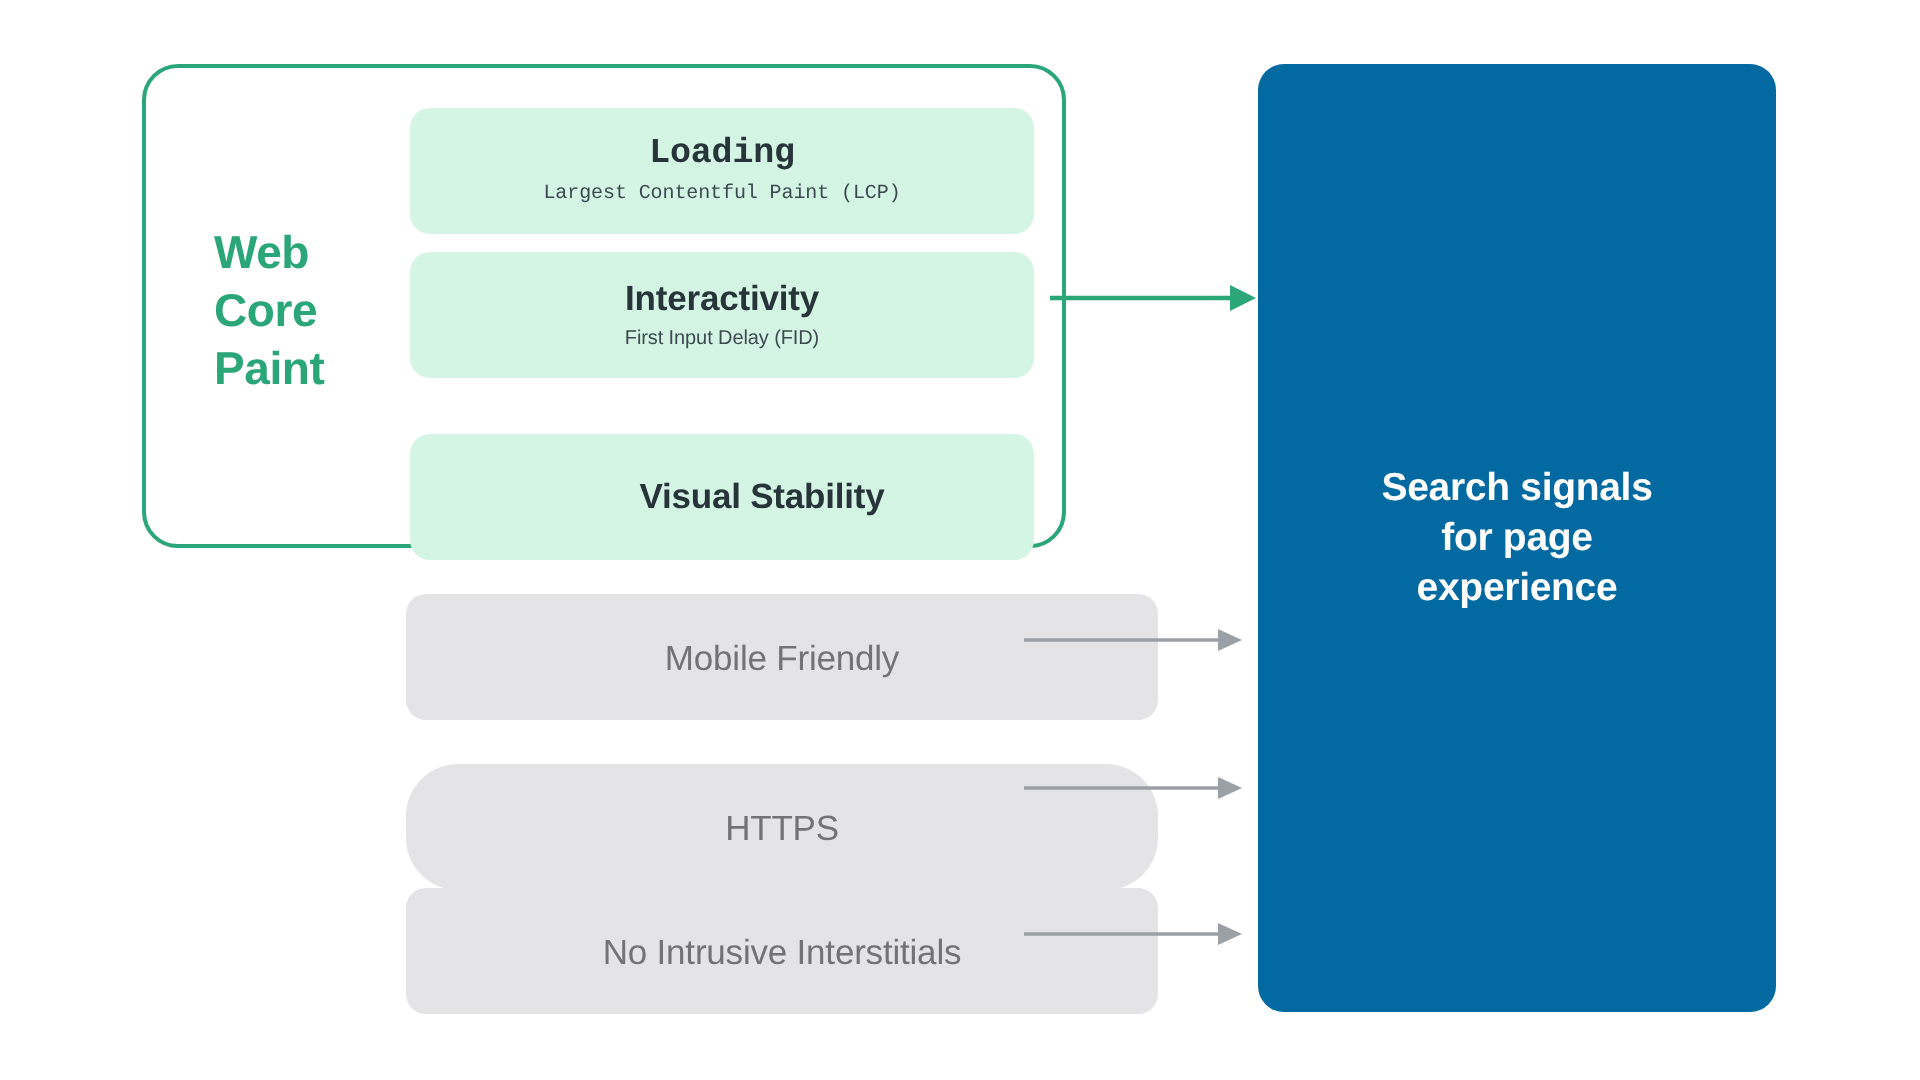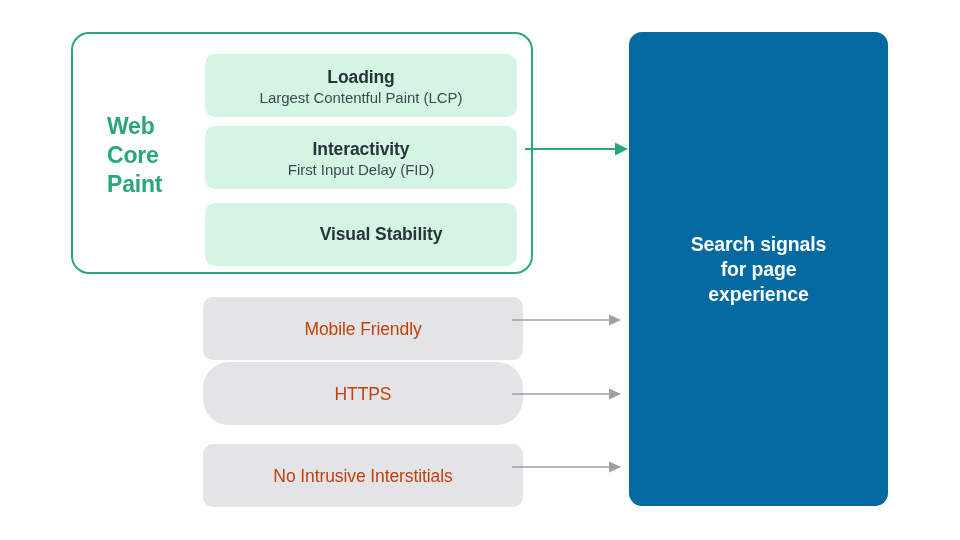--- a/index.html
+++ b/index.html
@@ -50,58 +50,58 @@
     left: 132px;
     width: 312px;
     height: 63px;
     background: #D4F5E4;
     border-radius: 10px;
     display: flex;
     flex-direction: column;
     align-items: center;
     justify-content: center;
   }
-  #vital-0 { top: 20px; }
+  #vital-0 { top: 20px; font-family: Liberation Mono, monospace; }
   #vital-1 { top: 92px; }
-  #vital-2 { top: 169px; padding-left: 40px; }
+  #vital-2 { top: 183px; padding-left: 40px; }
 
   .vital-title {
     color: #27343A;
     font-size: 17.5px;
     font-weight: bold;
     line-height: 21px;
     letter-spacing: -0.1px;
   }
   .vital-sub {
     color: #3C4A50;
-    font-size: 15px;
+    font-size: 10px;
     font-weight: normal;
     line-height: 15px;
     margin-top: 2px;
     letter-spacing: -0.05px;
   }
 
   
   .factor-card {
     position: absolute;
     left: 203px;
-    width: 320px;
+    width: 376px;
     height: 63px;
     background: #E4E4E6;
     border-radius: 10px;
     display: flex;
     align-items: center;
     justify-content: center;
-    color: #c2410c;
+    color: #737373;
     font-size: 17.5px;
     line-height: 22px;
     letter-spacing: -0.1px;
   }
   #factor-0 { top: 297px; }
-  #factor-1 { top: 362px; border-radius: 26px; }
+  #factor-1 { top: 382px; border-radius: 26px; }
   #factor-2 { top: 444px; }
 
   
   #outcome-panel {
     position: absolute;
     left: 629px;
     top: 32px;
     width: 259px;
     height: 474px;
     background: #0369a1;

